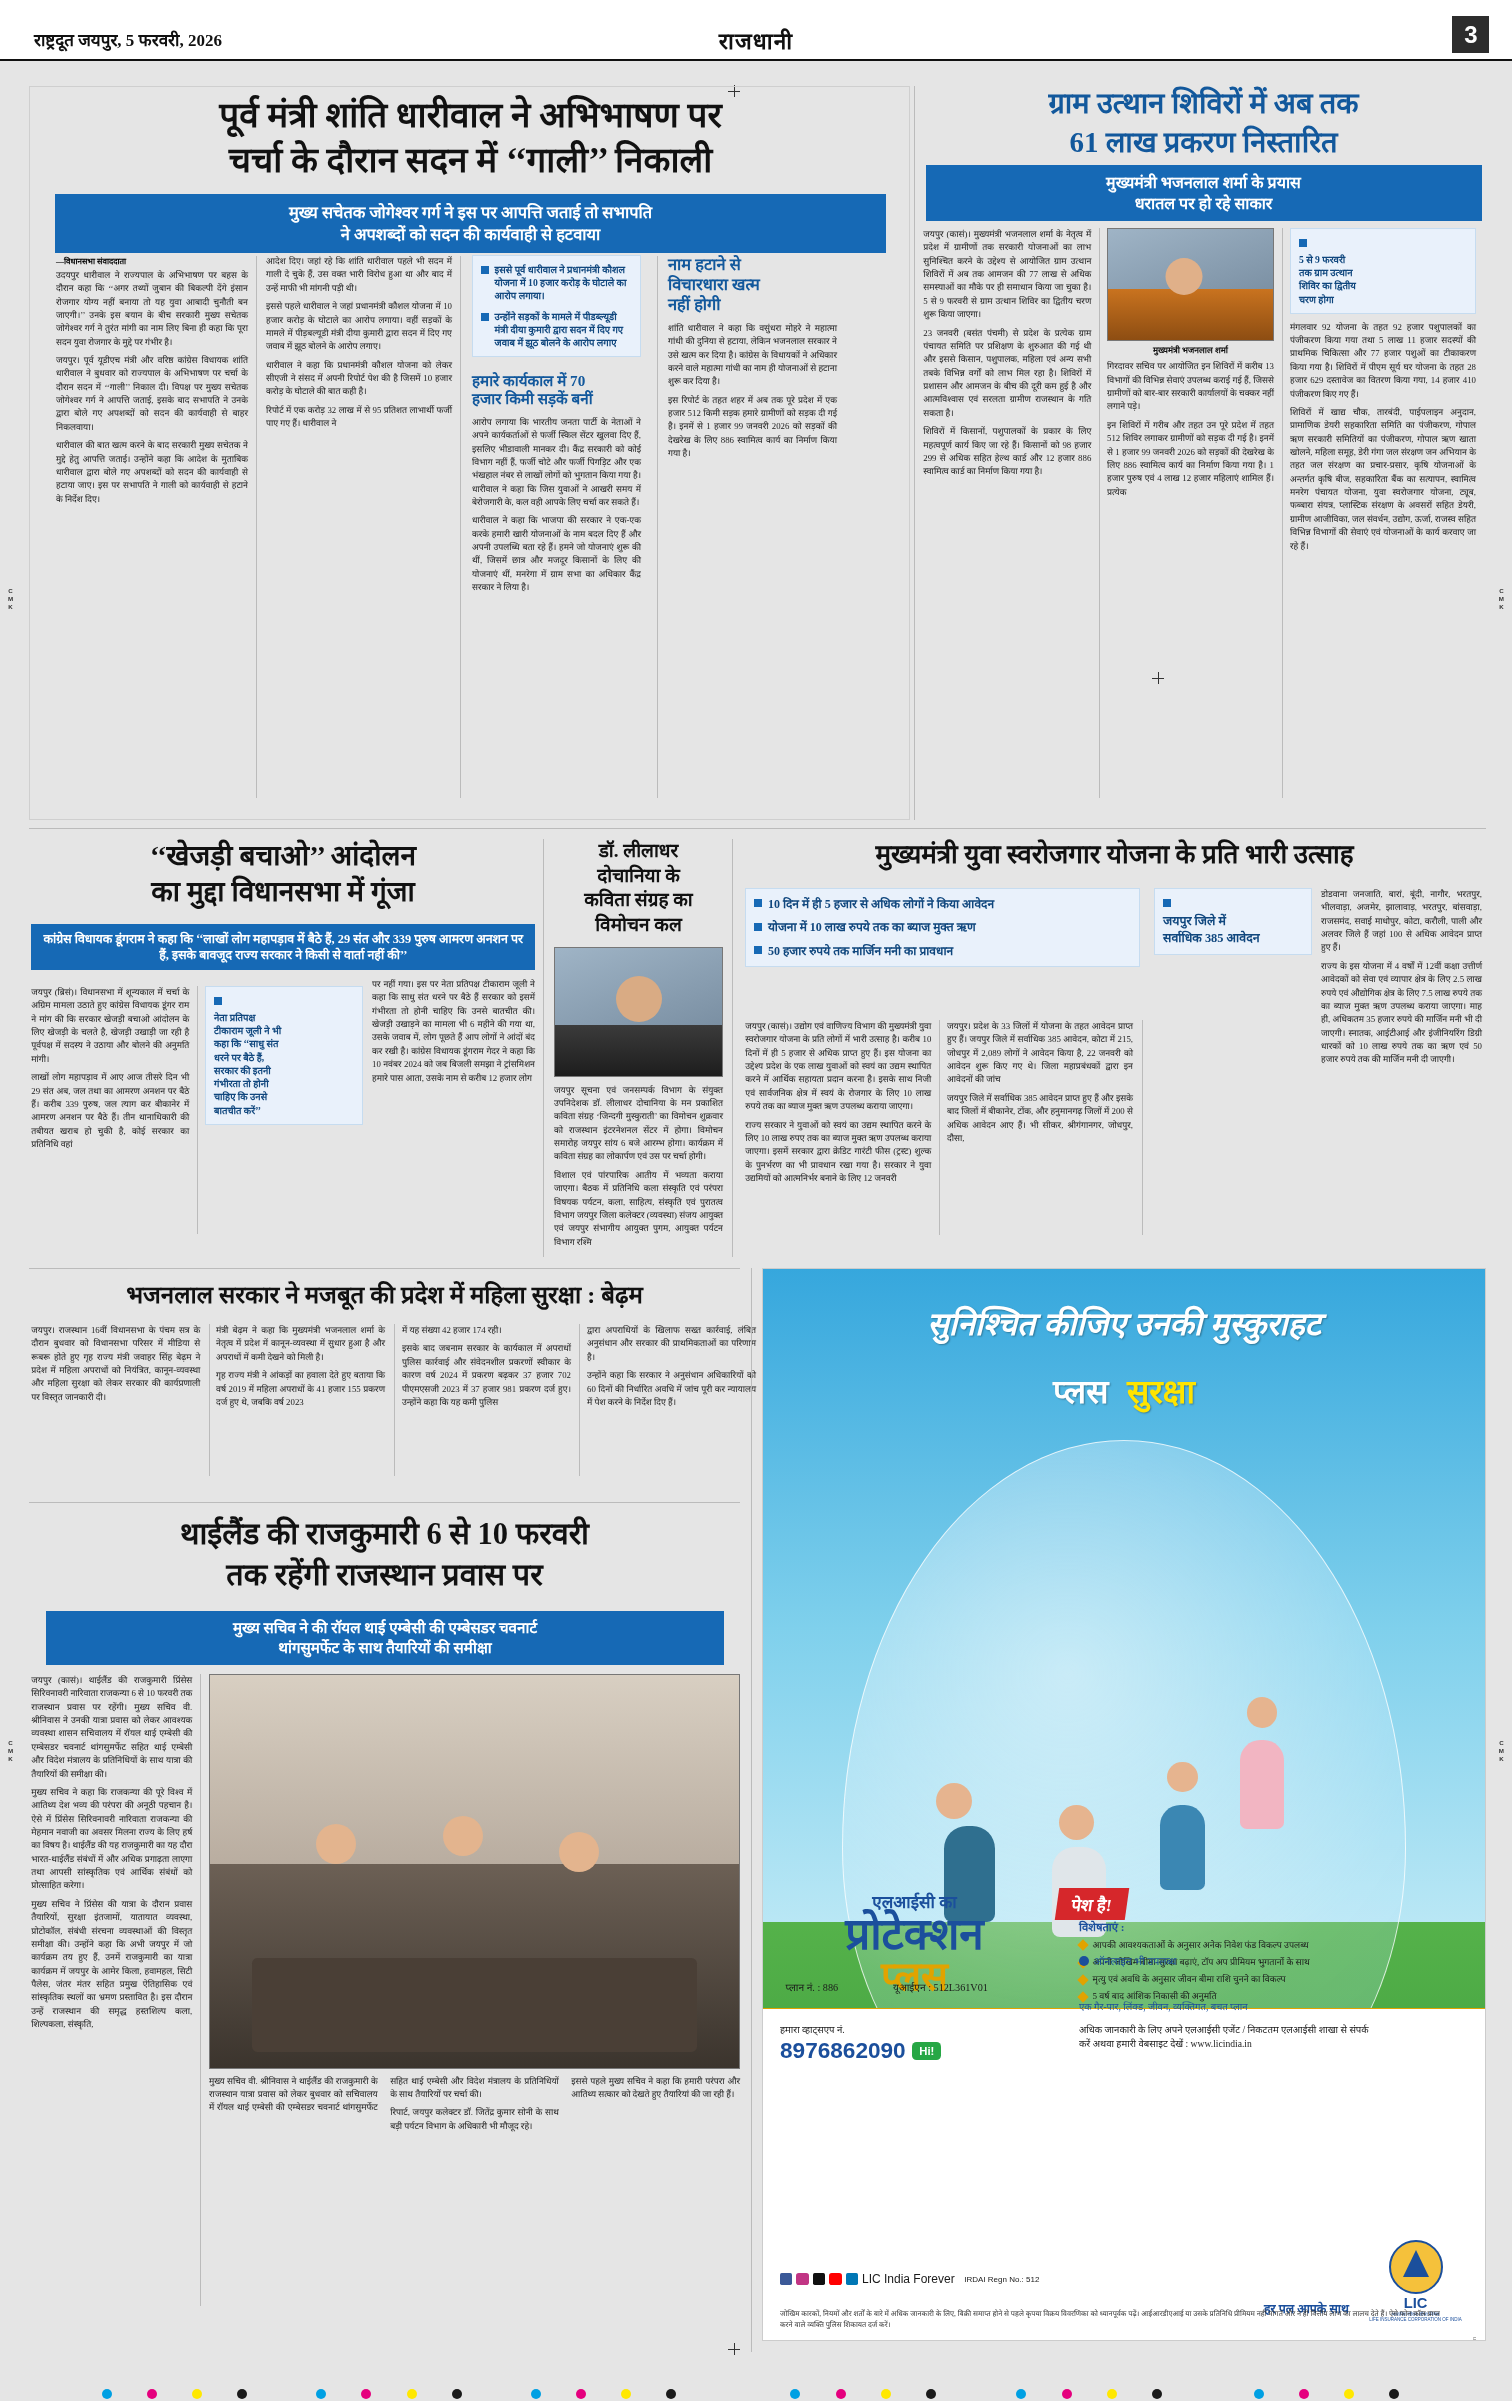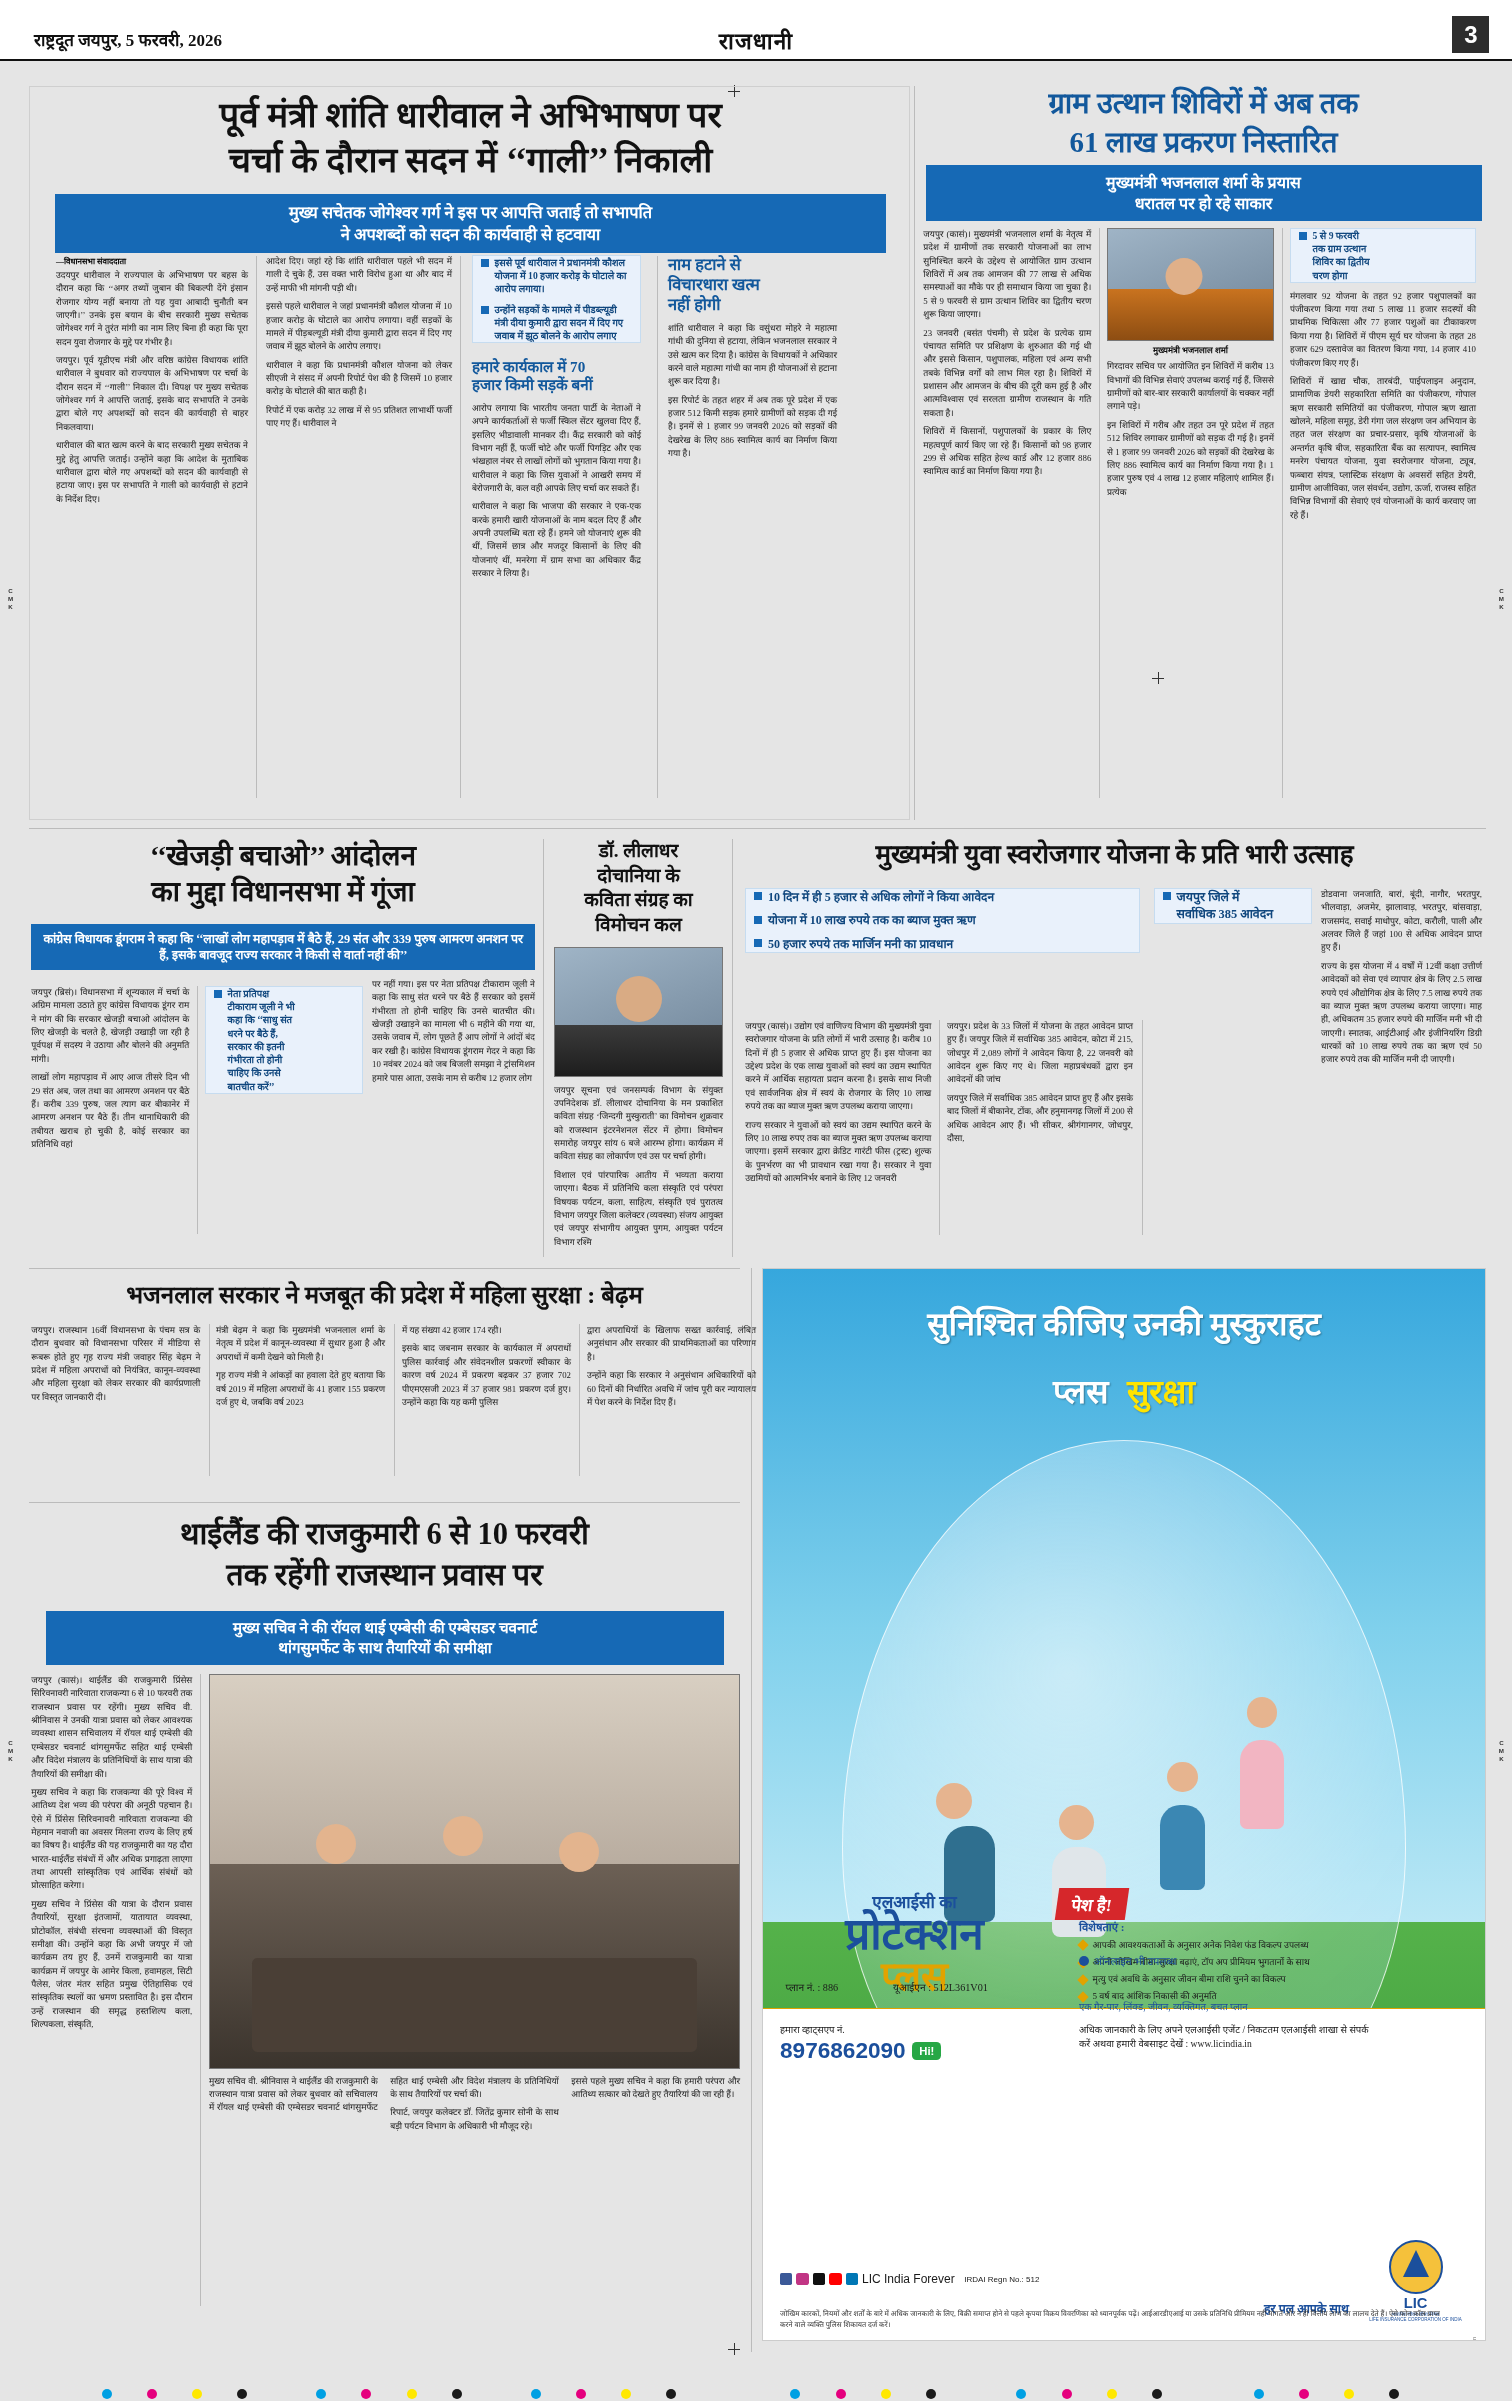--- a/index.html
+++ b/index.html
@@ -57,21 +57,22 @@
   .body-col p { margin:0 0 5.1px 0; }
   .kicker {
     background:#1669b5; color:#fff; font-weight:bold;
     font-family:"Liberation Serif", serif;
     text-align:center; line-height:1.32;
   }
   .blue-t { color:#12589c; }
 
   .bulletbox {
     background:#e9f1fb; border:0.6px solid #c6dcf0;
-    padding:0 8px;
+    padding:7px 8px;
+    flex-direction:column;
   }
   .bulletbox .bi { display:flex; gap:5.6px; margin-bottom:6.8px; }
   .bulletbox .bi:last-child { margin-bottom:0; }
   .sq { width:8px; height:8px; background:#1669b5; flex:0 0 8px; margin-top:3.4px; }
   .bulletbox .bt {
     font-family:"Liberation Serif", serif; font-weight:bold;
     font-size:9.6px; line-height:1.38; color:#10477e;
   }
 
   .photo {
@@ -477,21 +478,21 @@
 
     <div style="position:absolute; left:25%; top:52%; width:51px; height:96px; background:#2f6f8f; border-radius:22.6px 22.6px 8px 8px;"></div>
     <div style="position:absolute; left:24%; top:48%; width:36px; height:36px; border-radius:50%; background:#e6b48f;"></div>
     <div style="position:absolute; left:40%; top:54%; width:54px; height:90px; background:#e0e6ea; border-radius:22.6px 22.6px 8px 8px;"></div>
     <div style="position:absolute; left:41%; top:50%; width:35px; height:35px; border-radius:50%; background:#e6b48f;"></div>
     <div style="position:absolute; left:55%; top:50%; width:45px; height:85px; background:#3b87b3; border-radius:20.3px 20.3px 6.8px 6.8px;"></div>
     <div style="position:absolute; left:56%; top:46%; width:30.5px; height:30.5px; border-radius:50%; background:#e6b48f;"></div>
     <div style="position:absolute; left:66%; top:44%; width:44px; height:89px; background:#f2b5c2; border-radius:20.3px 20.3px 6.8px 6.8px;"></div>
     <div style="position:absolute; left:67%; top:40%; width:30.5px; height:30.5px; border-radius:50%; background:#e6b48f;"></div>
 
-    <div class="ad-head" style="font-size:32px;">सुनिश्चित कीजिए उनकी मुस्कुराहट</div>
+    <div class="ad-head" style="font-size:32px;font-style:italic;">सुनिश्चित कीजिए उनकी मुस्कुराहट</div>
     <div class="ad-head" style="top:9.2%; font-size:33px;">
       <span style="color:#ffffff;">प्लस</span>
       <span style="color:#ffe400; margin-left:10.2px;">सुरक्षा</span>
     </div>
 
     <div class="ad-band">
 
       <div style="position:absolute; left:16px; top:-119px; width:271px; text-align:center;">
         <div style="font-family:'Liberation Serif',serif; font-weight:bold; font-size:17px; color:#1b4f9c;">एलआईसी का</div>
         <div style="font-family:'Liberation Serif',serif; font-weight:bold; font-size:44px; color:#1b4f9c; line-height:1;">प्रोटेक्शन</div>

